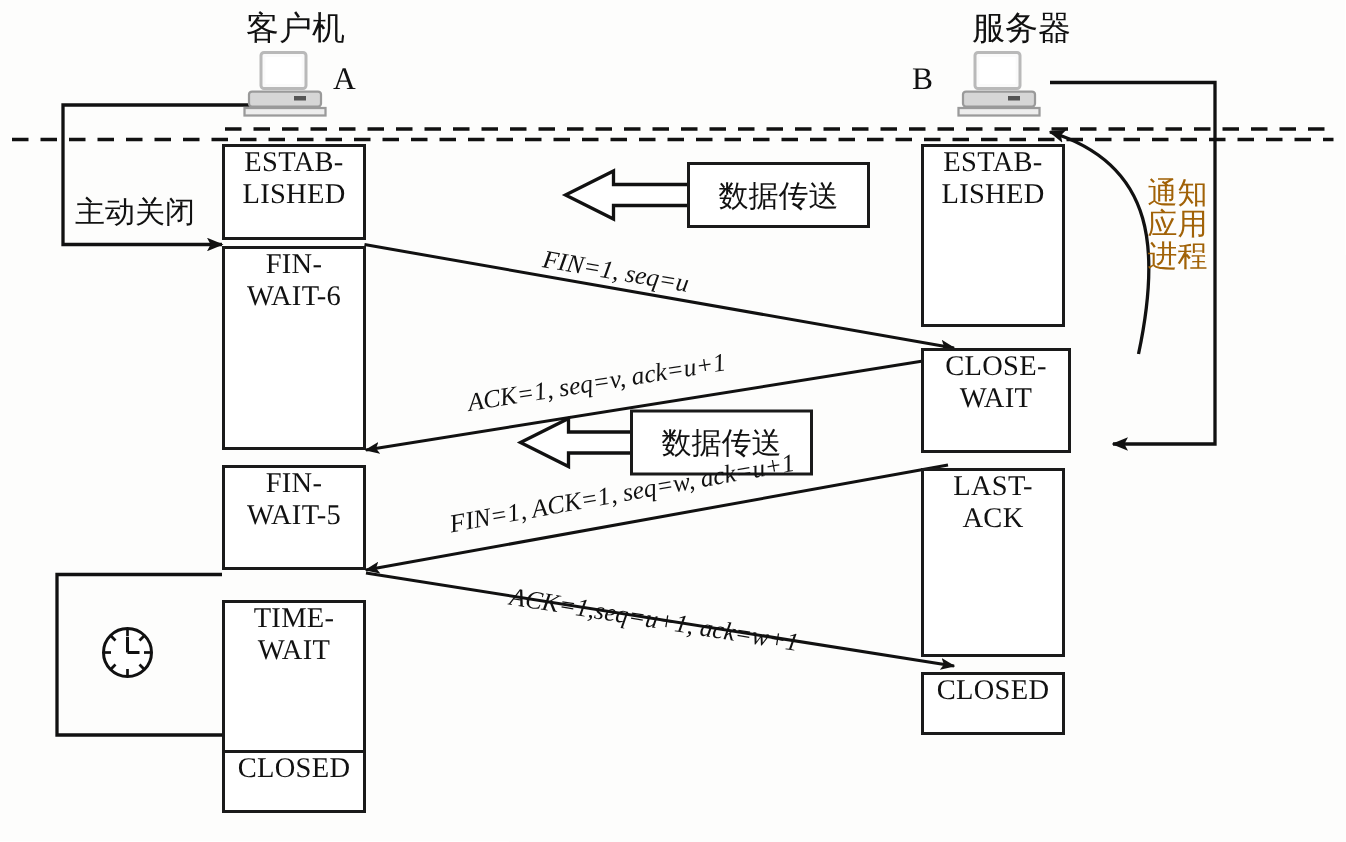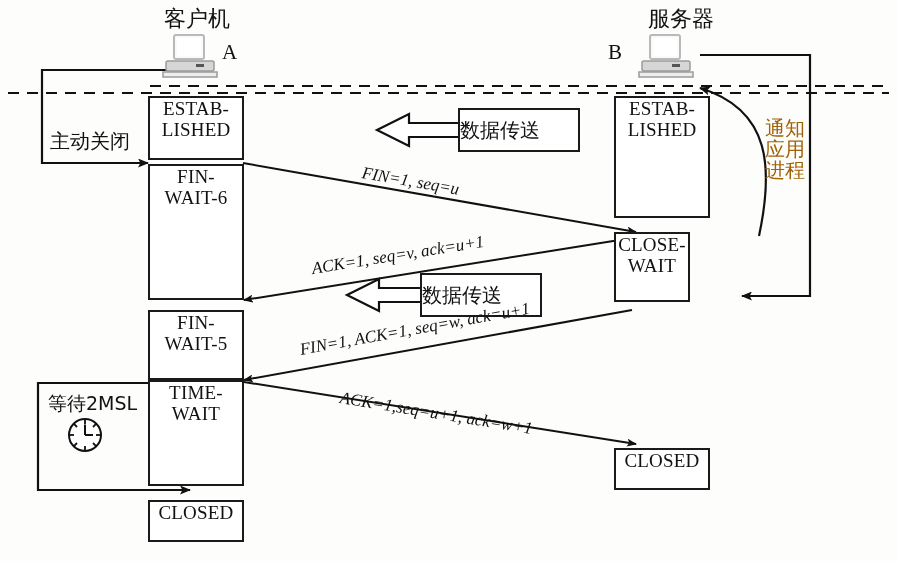--- a/index.html
+++ b/index.html
@@ -73,21 +73,21 @@
     font-family: "DejaVu Sans", sans-serif;
     white-space: nowrap;
   }
   .data-box {
     position: absolute;
     border: 2px solid #1a1a1a;
     background: #ffffff;
     box-sizing: border-box;
     display: flex;
     align-items: center;
-    justify-content: flex-start;
+    justify-content: center;
     font-size: 20px;
     font-family: "DejaVu Sans", sans-serif;
     color: #111;
     white-space: nowrap;
   }
   .seg-label {
     position: absolute;
     font-size: 17px;
     font-style: italic;
     font-family: "Liberation Serif", serif;
@@ -195,40 +195,46 @@
       <span>FIN-</span>
       <span>WAIT-6</span>
     </div>
   </div>
   <div class="state-box" style="left:148px; top:310px; width:96px; height:70px;">
     <div>
       <span>FIN-</span>
       <span>WAIT-5</span>
     </div>
   </div>
-  <div class="state-box" style="left:148px; top:380px; width:96px; height:106px;">
+  <div class="state-box" style="left:148px; top:400px; width:96px; height:106px;">
     <div>
       <span>TIME-</span>
       <span>WAIT</span>
     </div>
   </div>
   <div class="state-box" style="left:148px; top:500px; width:96px; height:42px;">
     <span>CLOSED</span>
   </div>
 
   <div class="state-box" style="left:614px; top:96px; width:96px; height:122px;">
     <div>
       <span>ESTAB-</span>
       <span>LISHED</span>
     </div>
   </div>
-  <div class="state-box" style="left:614px; top:232px; width:76px; height:70px;">
+  <div class="state-box" style="left:614px; top:232px; width:100px; height:70px;">
     <div>
       <span>CLOSE-</span>
       <span>WAIT</span>
+    </div>
+  </div>
+  <div class="state-box" style="left:614px; top:312px; width:96px; height:126px;">
+    <div>
+      <span>LAST-</span>
+      <span>ACK</span>
     </div>
   </div>
   <div class="state-box" style="left:614px; top:448px; width:96px; height:42px;">
     <span>CLOSED</span>
   </div>
 
   <div class="data-box" style="left:458px; top:108px; width:122px; height:44px;">
     <span>数据传送</span>
   </div>
   <div class="data-box" style="left:420px; top:273px; width:122px; height:44px;">
@@ -241,21 +247,20 @@
   <div class="seg-label" style="left:340px; top:388px; transform: rotate(9.2deg);">ACK=1,seq=u+1, ack=w+1</div>
 
   <div class="cn-note" style="left:50px; top:128px;">主动关闭</div>
 
   <div class="cn-note-vert" style="left:762px; top:118px;">
     <span>通知</span>
     <span>应用</span>
     <span>进程</span>
   </div>
 
-  <div class="msl-label" style="left:48px; top:391px;">等待2MSL</div>
 
   <svg class="clock-icon" style="left:62px; top:412px;" width="46" height="46" viewBox="0 0 46 46">
     <circle cx="23" cy="23" r="16" fill="#ffffff" stroke="#111" stroke-width="2"></circle>
     <g stroke="#111" stroke-width="1.8">
       <line x1="23" y1="7" x2="23" y2="12"></line>
       <line x1="23" y1="34" x2="23" y2="39"></line>
       <line x1="7" y1="23" x2="12" y2="23"></line>
       <line x1="34" y1="23" x2="39" y2="23"></line>
       <line x1="11.7" y1="11.7" x2="15" y2="15"></line>
       <line x1="31" y1="31" x2="34.3" y2="34.3"></line>

